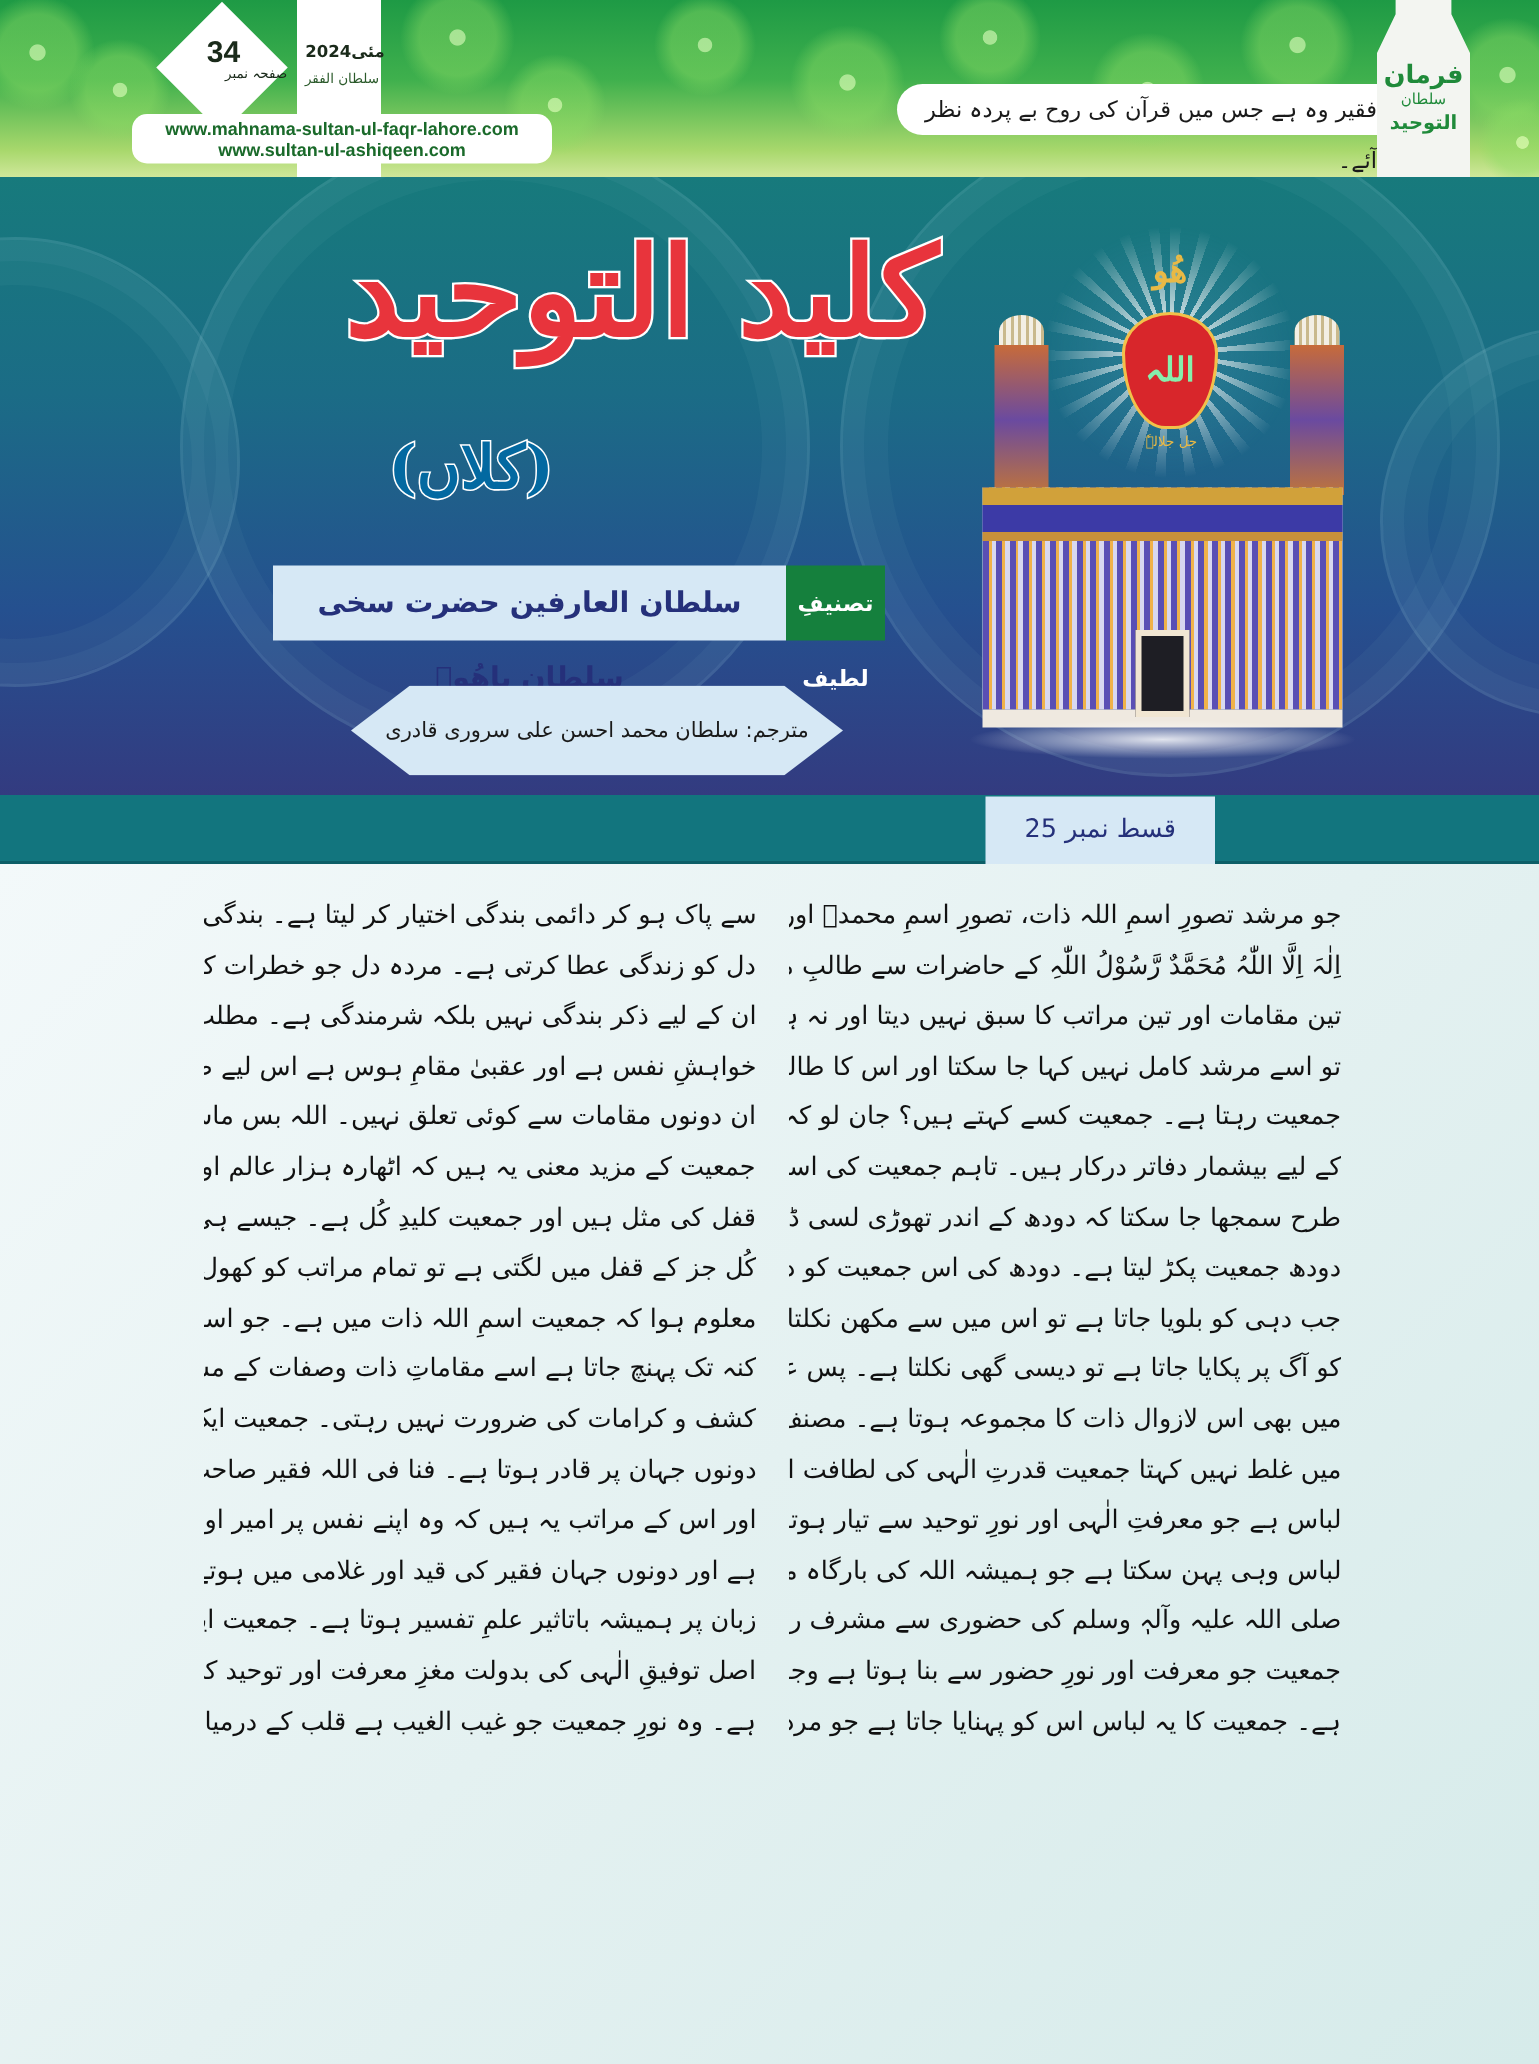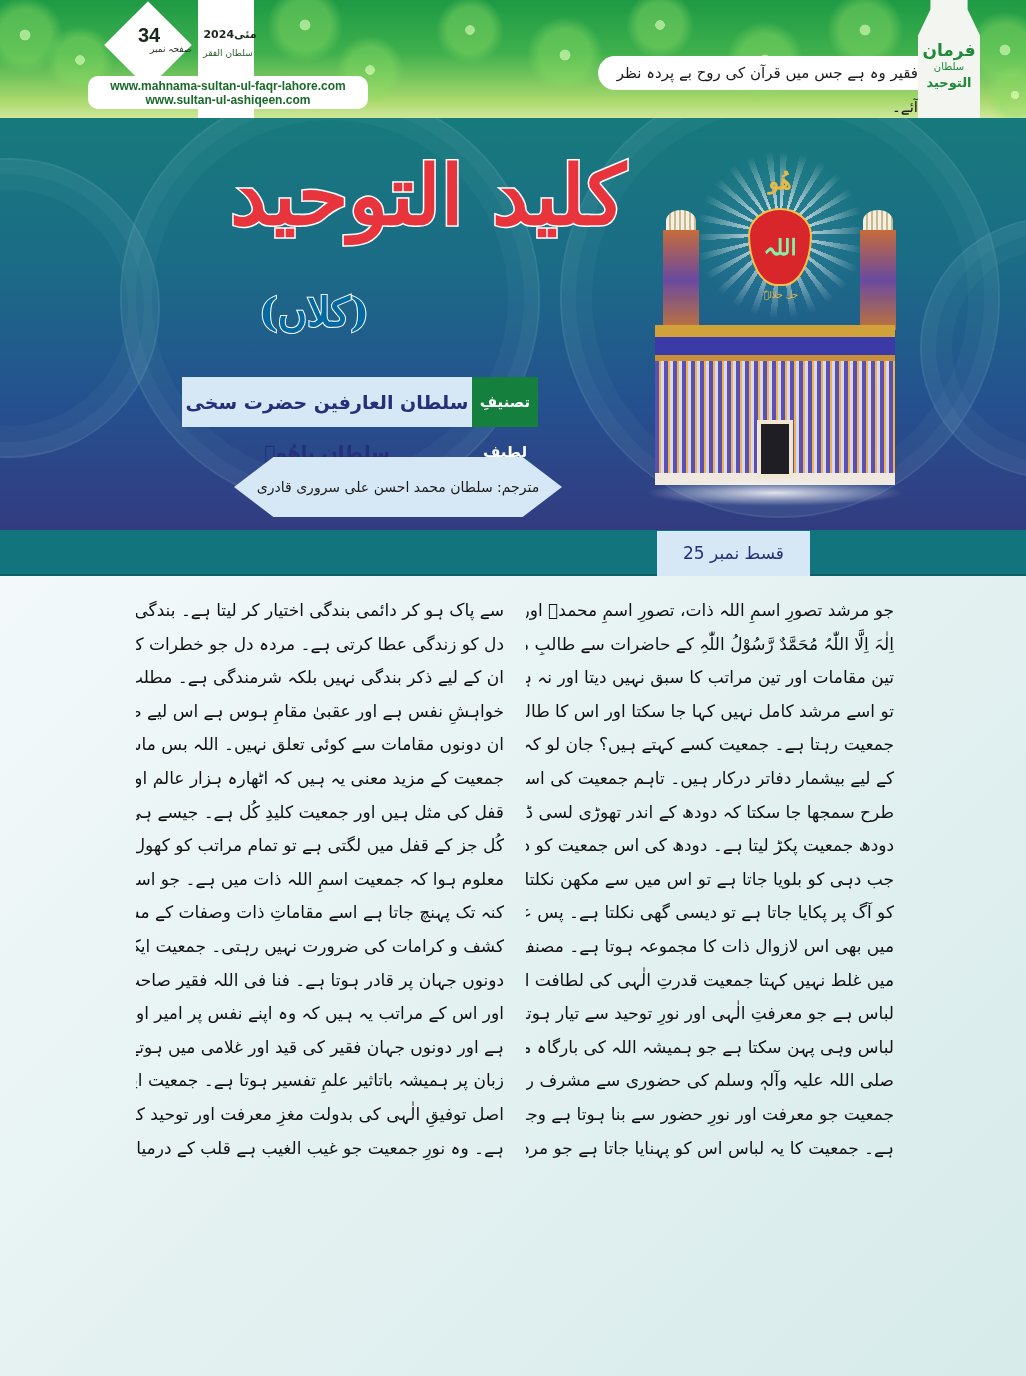--- a/index.html
+++ b/index.html
@@ -71,21 +71,21 @@
     font: bold 82px "DejaVu Serif", serif; color: #e8343c;
     -webkit-text-stroke: 3px #ffffff; paint-order: stroke fill;
     text-shadow: 0 0 0 #fff;
     line-height: 90px;
   }
   .title-sub {
     position: absolute; left: 224px; top: 288px; width: 180px; text-align: center; direction: rtl;
     font: bold 40px "DejaVu Serif", serif; color: #0369a1;
     -webkit-text-stroke: 2px #ffffff; paint-order: stroke fill;
   }
-  .author-bar { position: absolute; left: 182px; top: 377px; height: 50px; width: 356px; display: flex; direction: ltr; }
+  .author-bar { position: absolute; left: 182px; top: 377px; height: 50px; width: 408px; display: flex; direction: ltr; }
   .author-name {
     flex: 1; background: #d6e8f5; color: #25307a; direction: rtl; text-align: center;
     font: bold 19px "DejaVu Sans", sans-serif; line-height: 50px;
   }
   .author-label {
     width: 66px; background: #15803d; color: #fff; direction: rtl; text-align: center;
     font: bold 15px "DejaVu Sans", sans-serif; line-height: 50px;
   }
   .translator {
     position: absolute; left: 234px; top: 457px; width: 328px; height: 60px;

